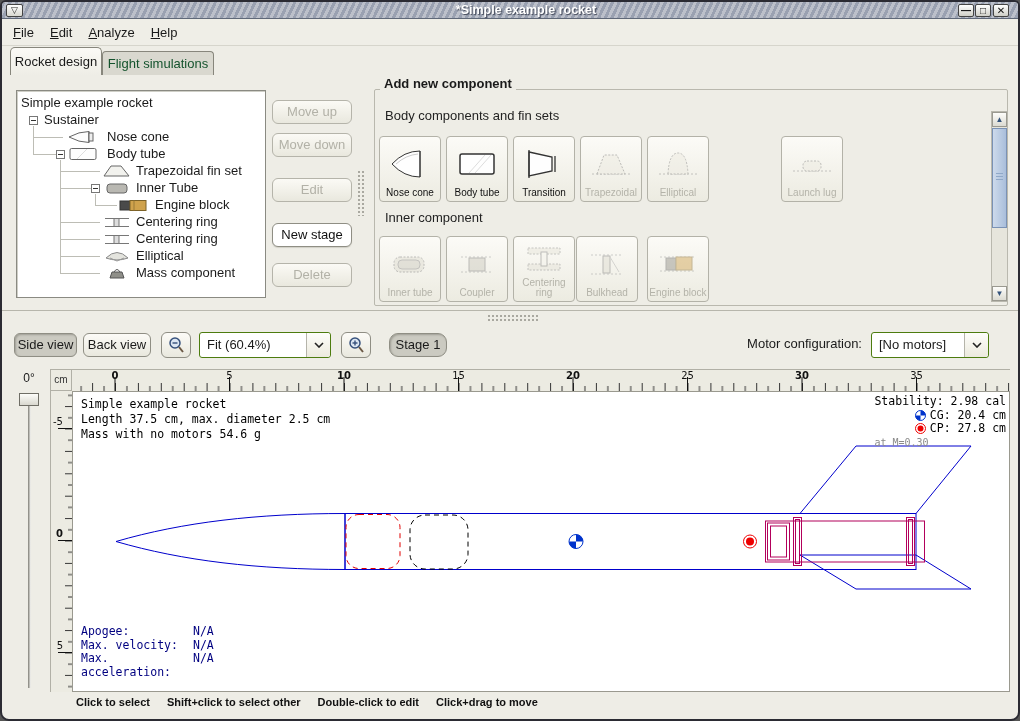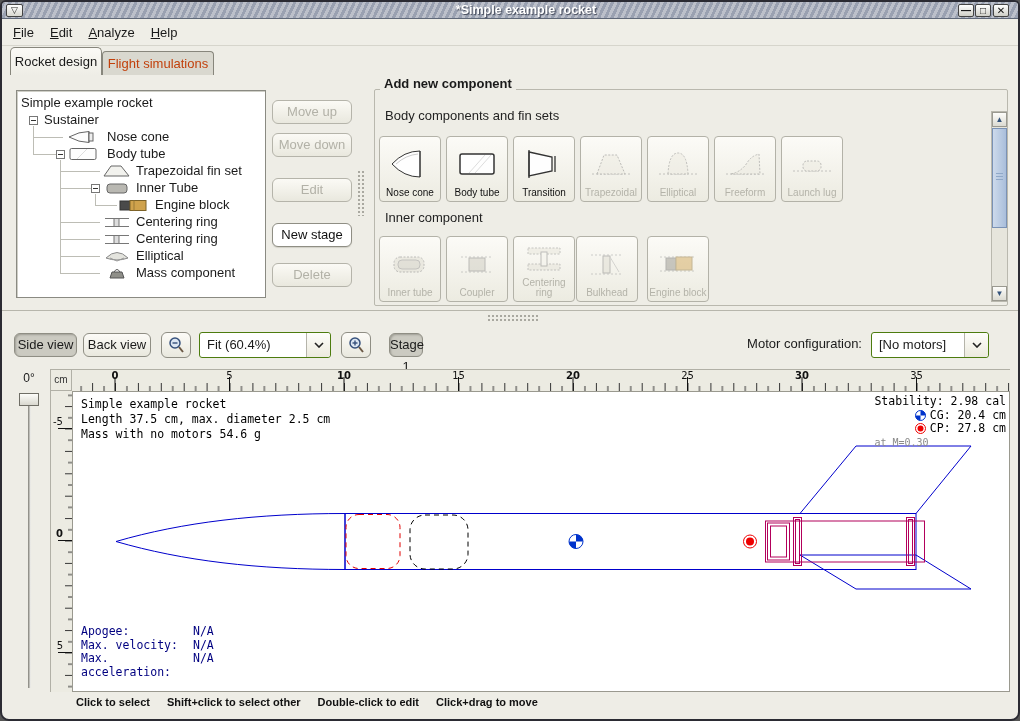--- a/index.html
+++ b/index.html
@@ -26,21 +26,21 @@
     border-bottom:1px solid #d6d5cc; display:flex; align-items:center; padding-left:3px;text-align:right; }
   .menu-item { padding:3px 8px; cursor:default; }
   .menu-item span { display:block; }
   .menu-item span::first-letter { text-decoration:underline; }
 
   
   .tab { position:absolute; border:1px solid #87867c; border-bottom:none; text-align:center; }
   .tab.active { left:8px; top:45px; width:92px; height:28px; background:linear-gradient(#fbfaf6,#eeede6);
     border-radius:5px 5px 0 0; line-height:27px; z-index:2; }
   .tab.inactive { left:100px; top:49px; width:112px; height:24px; background:#d9d8cf;
-    border-radius:4px 4px 0 0; line-height:23px; color:#c2410c; }
+    border-radius:4px 4px 0 0; line-height:23px; color:#14532d; }
 
   
   .tree { position:absolute; left:14px; top:88px; width:250px; height:208px; background:#fff;
     border:1px solid #8a8a82; box-shadow:inset 1px 1px 0 #cfcfc7; font-size:13px; }
   .trow { position:absolute; height:17px; line-height:16px; white-space:nowrap; }
   .texp { position:absolute; width:9px; height:9px; border:1px solid #777; background:#fff; }
   .texp::after { content:""; position:absolute; left:1px; right:1px; top:3px; height:1px; background:#333; }
   .tline { position:absolute; background:#bdbdb5; }
   .ticon { position:absolute; }
 
@@ -290,29 +290,20 @@
   </div>
   <div class="comp-btn disabled" style="left:645px;top:134px;">
     <span class="cicon">
       <svg width="44" height="34">
           <line x1="3" y1="27" x2="41" y2="27" stroke="#888" stroke-dasharray="2,2"></line>
           <path d="M12,27 Q13,6 22,6 Q31,6 32,27 Z" fill="#eceae0" stroke="#777" stroke-dasharray="2,1.5"></path>
         </svg>
       </span>
     <span class="clabel">Elliptical</span>
   </div>
-  <div class="comp-btn disabled" style="left:712px;top:134px;">
-    <span class="cicon">
-      <svg width="44" height="34">
-          <line x1="3" y1="27" x2="41" y2="27" stroke="#888" stroke-dasharray="2,2"></line>
-          <path d="M8,27 Q18,25 24,16 Q28,9 36,7 L37,27 Z" fill="#eceae0" stroke="#777" stroke-dasharray="2,1.5"></path>
-        </svg>
-      </span>
-    <span class="clabel">Freeform</span>
-  </div>
   <div class="comp-btn disabled" style="left:779px;top:134px;">
     <span class="cicon">
       <svg width="44" height="34">
           <line x1="3" y1="24" x2="41" y2="24" stroke="#888" stroke-dasharray="2,2"></line>
           <rect x="13" y="14" width="18" height="10" rx="4" fill="#eceae0" stroke="#777" stroke-dasharray="2,1.5"></rect>
         </svg>
       </span>
     <span class="clabel">Launch lug</span>
   </div>
 
@@ -398,21 +389,21 @@
       </span>
   </div>
   <div class="icon-btn" style="left:339px;top:330px;">
     <svg width="18" height="18">
         <circle cx="8" cy="7" r="5" fill="#dce6f2" stroke="#35507c" stroke-width="1.5"></circle>
         <line x1="12" y1="11" x2="16" y2="16" stroke="#6b5844" stroke-width="2"></line>
         <line x1="5.5" y1="7" x2="10.5" y2="7" stroke="#35507c" stroke-width="1.4"></line>
         <line x1="8" y1="4.5" x2="8" y2="9.5" stroke="#35507c" stroke-width="1.4"></line>
       </svg>
   </div>
-  <div class="tbtn pressed" style="left:387px;top:331px;width:34px;">Stage 1</div>
+  <div class="tbtn pressed" style="left:387px;top:331px;width:58px;border-radius:9px;">Stage 1</div>
   <div class="mlabel">Motor configuration:</div>
   <div class="combo" style="left:869px;top:330px;width:118px;">
     <span>[No motors]</span>
     <span class="arrow">
         <svg width="10" height="6">
           <polyline points="1,1 5,5 9,1" fill="none" stroke="#222" stroke-width="1.6"></polyline>
         </svg>
       </span>
   </div>
 

